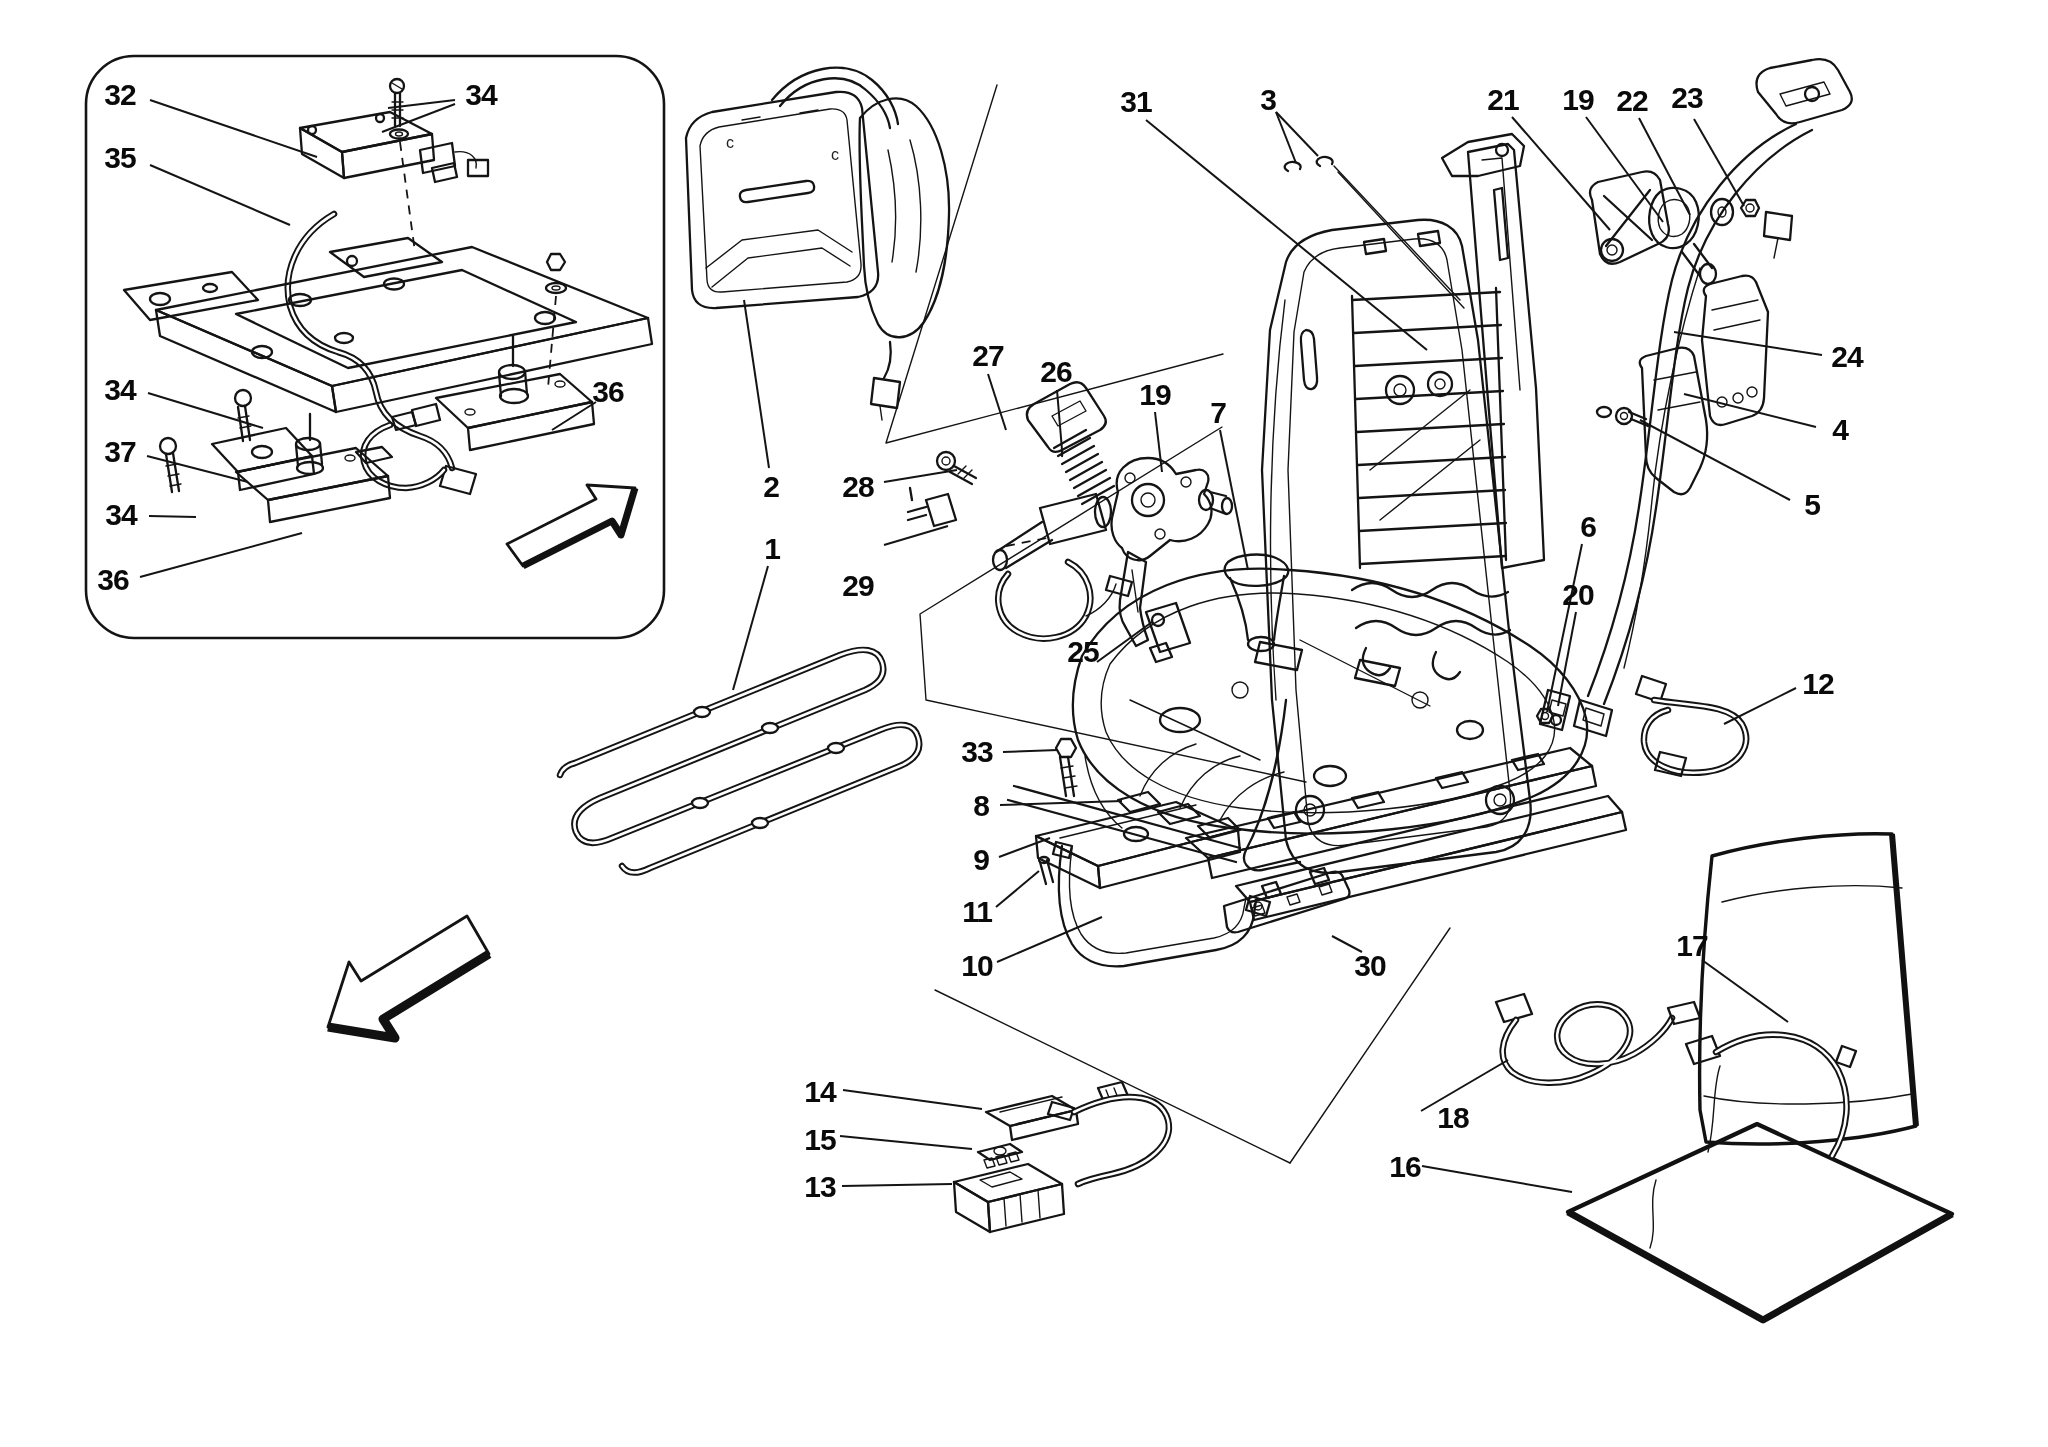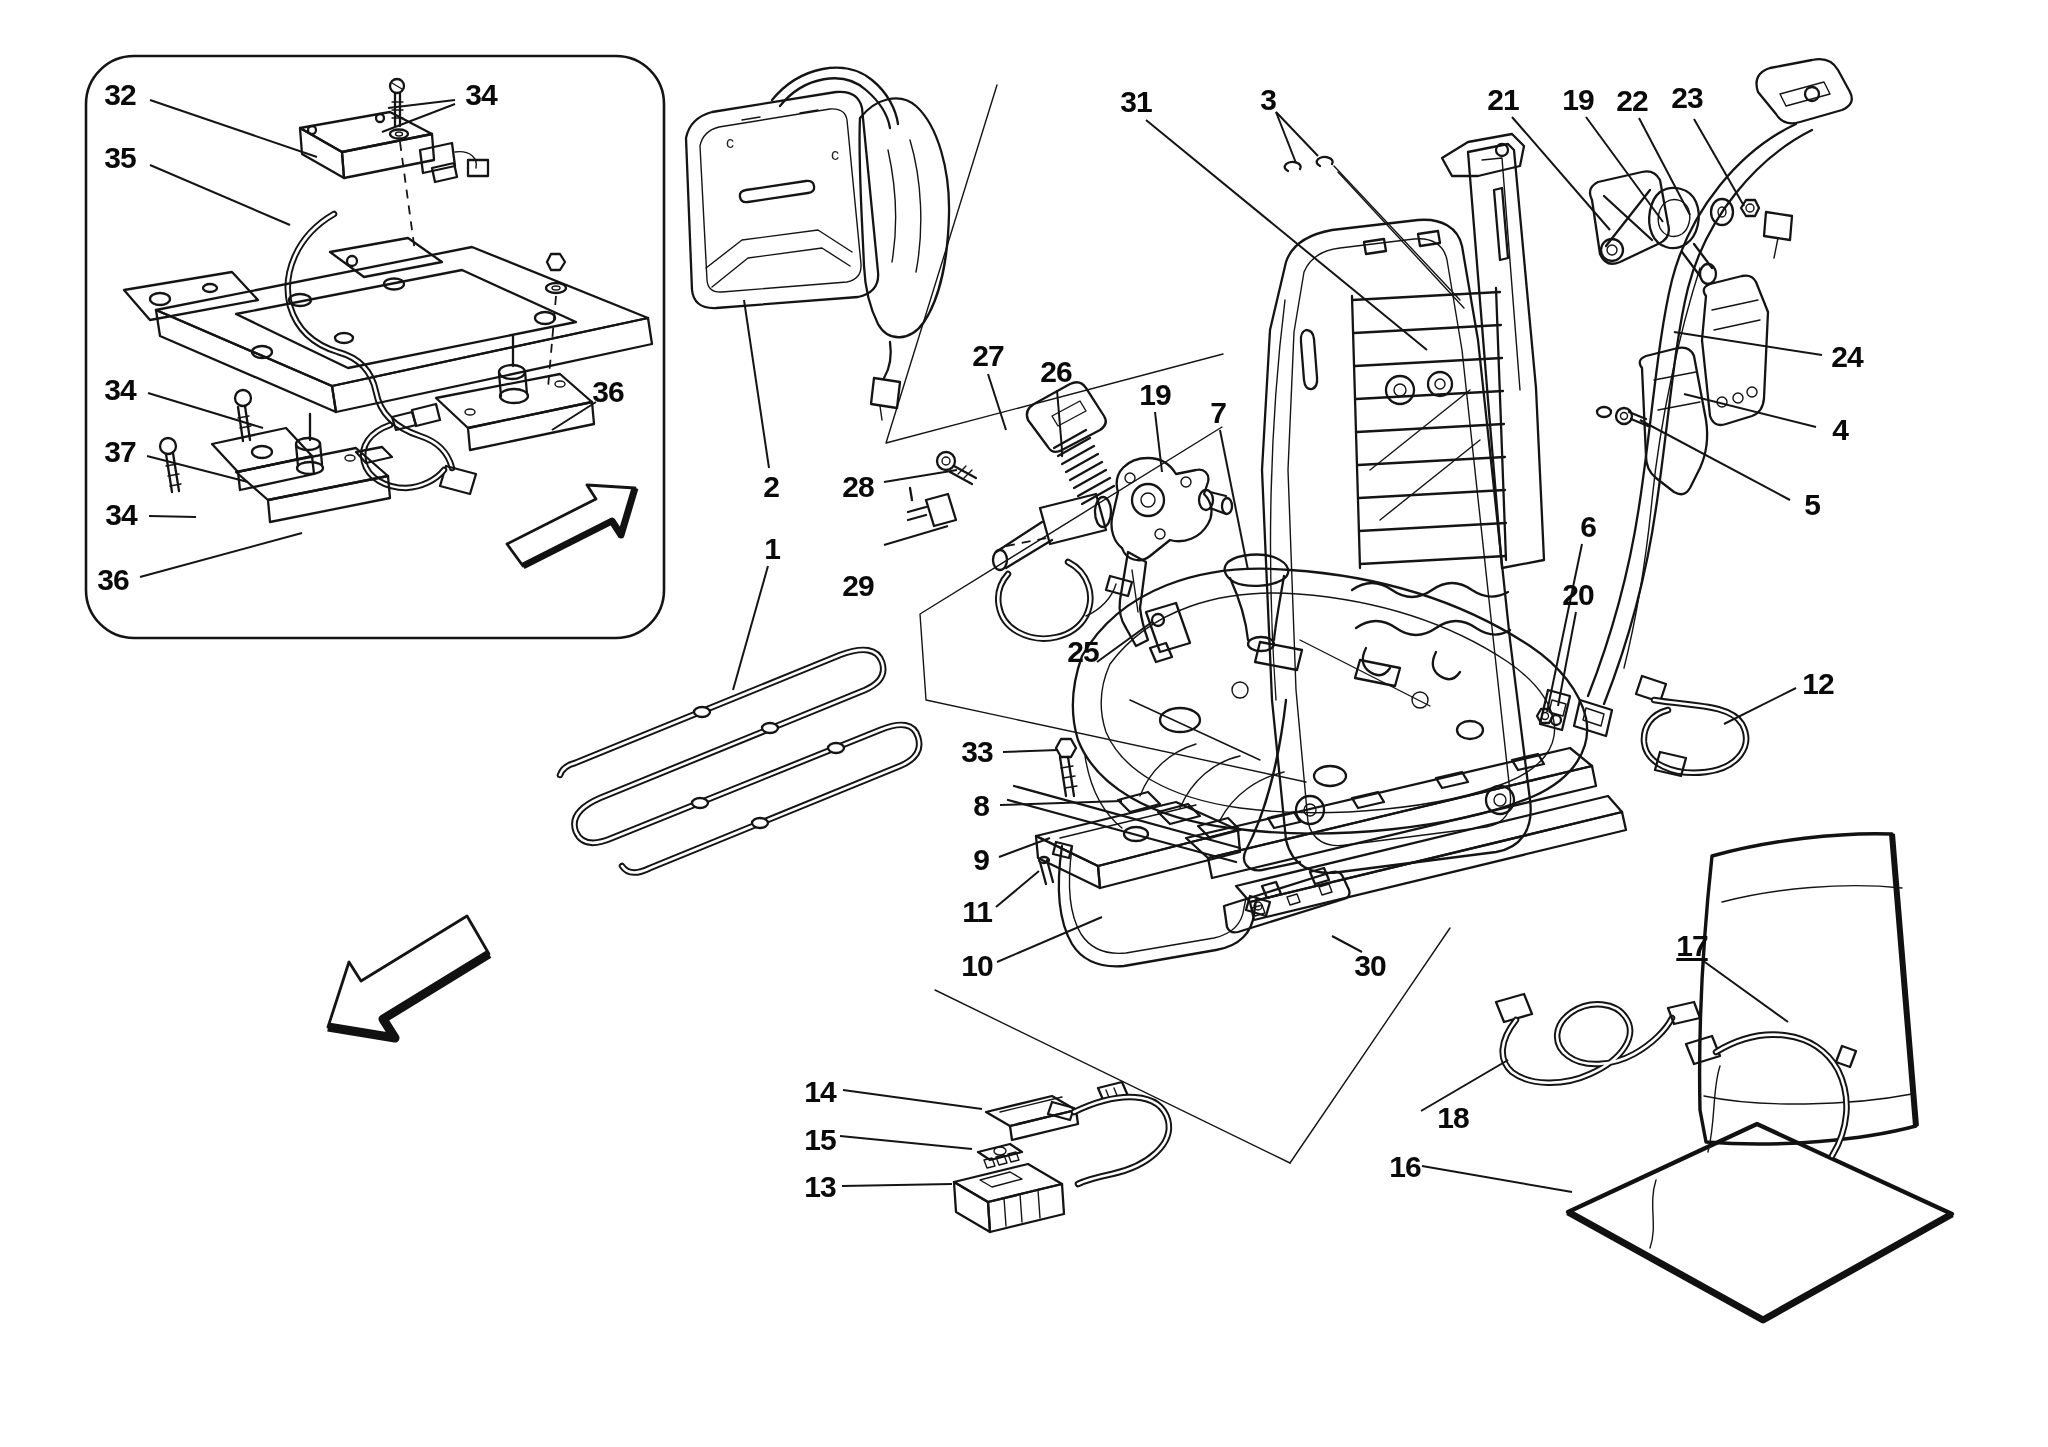--- a/index.html
+++ b/index.html
@@ -537,21 +537,21 @@
       <div class="callout" style="left: 1083px; top: 652px; text-align: center;">25</div>
       <div class="callout" style="left: 977px; top: 752px;">33</div>
       <div class="callout" style="left: 981px; top: 806px;">8</div>
       <div class="callout" style="left: 981px; top: 860px;">9</div>
       <div class="callout" style="left: 977px; top: 912px;">11</div>
       <div class="callout" style="left: 977px; top: 966px;">10</div>
       <div class="callout" style="left: 1370px; top: 966px;">30</div>
       <div class="callout" style="left: 820px; top: 1092px;">14</div>
       <div class="callout" style="left: 820px; top: 1140px;">15</div>
       <div class="callout" style="left: 820px; top: 1187px;">13</div>
-      <div class="callout" style="left: 1692px; top: 946px; text-decoration: underline;">17</div>
+      <div class="callout" style="left: 1692px; top: 946px;">17</div>
       <div class="callout" style="left: 1405px; top: 1118px; margin-left: 48px;">18</div>
       <div class="callout" style="left: 1405px; top: 1167px;">16</div>
       <div class="mark" style="left: 730px; top: 143px;">c</div>
       <div class="mark" style="left: 835px; top: 155px;">c</div>
     </div>
 
 
 </div>
 
 </body></html>

